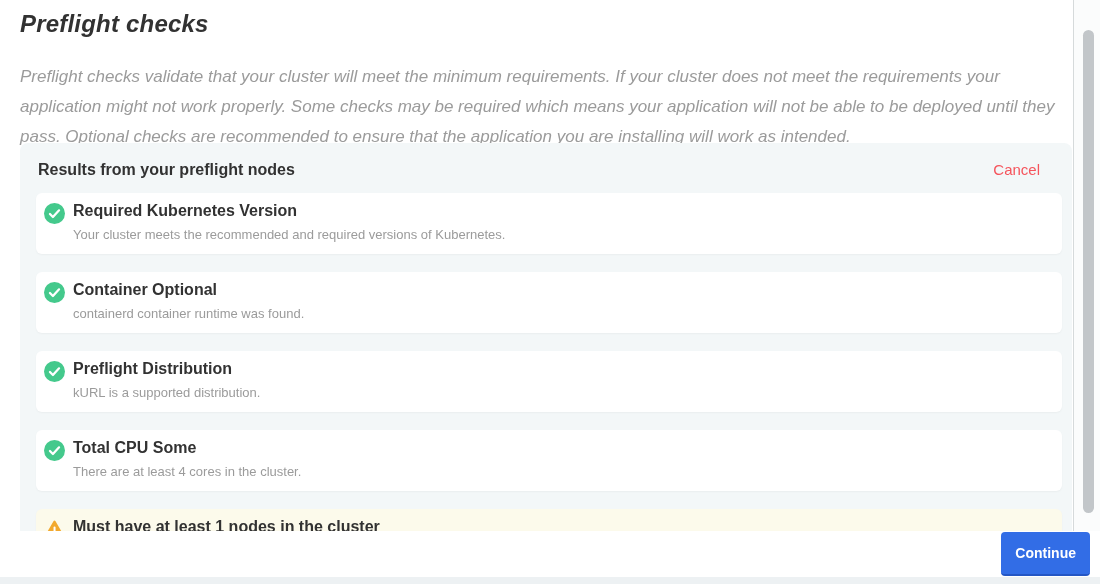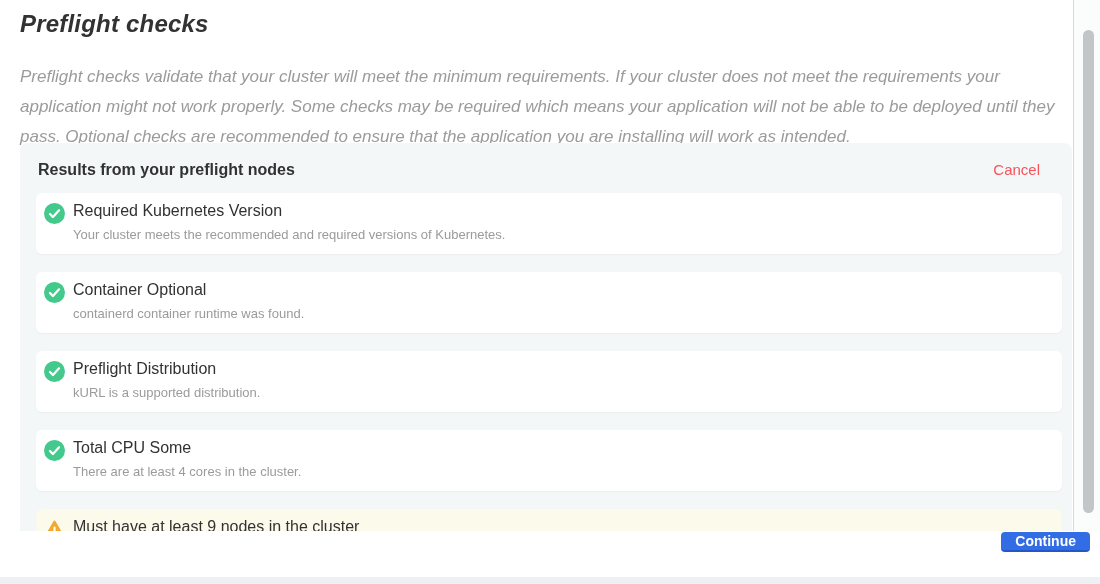--- a/index.html
+++ b/index.html
@@ -84,40 +84,40 @@
     background: var(--warning-bg);
   }
   .check-icon {
     flex: 0 0 21px;
     width: 21px; height: 21px;
     margin: 1px 8px 0 0;
   }
   .check-text { flex: 1; }
   .check-title {
     font-size: 16px;
-    font-weight: normal;
+    font-weight: bold;
     color: var(--title-text);
     margin-bottom: 7px;
   }
   .check-desc {
     font-size: 13px;
     font-weight: 500;
     color: var(--muted-text);
   }
   .page-footer {
     position: absolute;
     left: 0; top: 531px;
     width: 1100px; height: 46px;
     background: #ffffff;
     z-index: 5;
   }
   .continue-button {
     position: absolute;
     top: 1px; right: 10px;
-    height: 20px;
+    height: 44px;
     padding: 0 14px;
     background: var(--continue-blue);
     border: none;
     border-bottom: 2px solid var(--continue-blue-dark);
     border-radius: 4px;
     color: #ffffff;
     font-family: "Liberation Sans", sans-serif;
     font-size: 14px;
     font-weight: bold;
     cursor: pointer;
@@ -221,21 +221,21 @@
 
   <div class="check-item warn">
     <span class="check-icon">
       <svg viewBox="0 0 24 24" width="21" height="21">
           <path d="M12 3 L22.3 20.6 L1.7 20.6 Z" fill="#f2a92e" stroke="#f2a92e" stroke-width="2.4" stroke-linejoin="round"></path>
           <rect x="10.9" y="8.6" width="2.3" height="6.2" rx="1.1" fill="#ffffff"></rect>
           <circle cx="12.05" cy="17.3" r="1.35" fill="#ffffff"></circle>
         </svg>
     </span>
     <div class="check-text">
-      <div class="check-title">Must have at least 9 nodes in the cluster</div>
+      <div class="check-title">Must have at least 1 nodes in the cluster</div>
 
     </div>
   </div>
 </div>
 
 <div class="page-footer">
   <button class="continue-button">Continue</button>
 </div>
 
 <div class="bottom-strip"></div>

